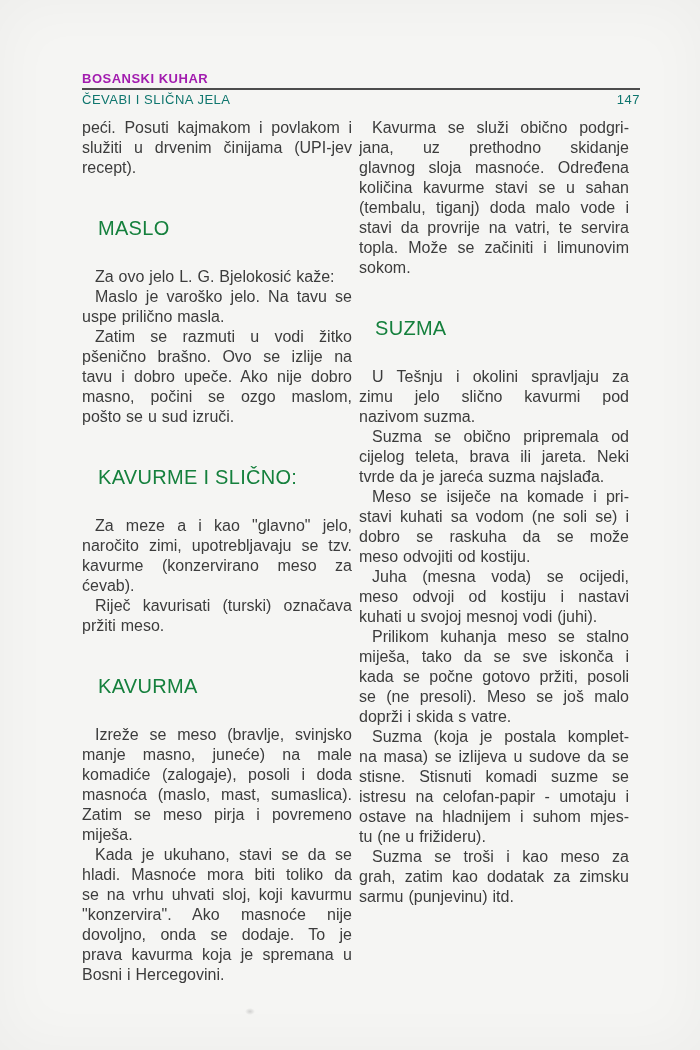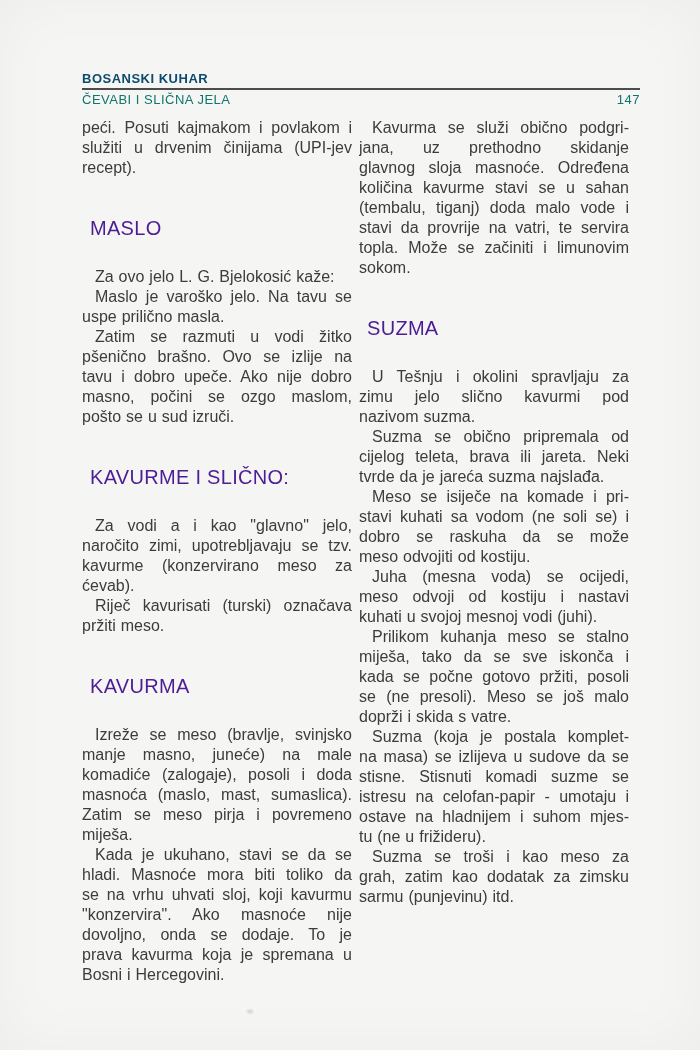--- a/index.html
+++ b/index.html
@@ -21,21 +21,21 @@
     position: absolute;
     left: 82px;
     top: 71px;
     width: 558px;
   }
   .book-title {
     font-size: 13px;
     line-height: 15px;
     font-weight: 700;
     letter-spacing: 0.5px;
-    color: #0c4a6e;
+    color: #a21caf;
   }
   .head-rule {
     border: 0;
     border-top: 2px solid #4c4c4c;
     margin: 2px 0 2px 0;
   }
   .chapter-row {
     display: flex;
     justify-content: space-between;
     align-items: baseline;
@@ -49,22 +49,22 @@
     gap: 7px;
     margin-top: 11px;
   }
   .col {
     width: 270px;
   }
   .heading {
     font-size: 20px;
     line-height: 24px;
     letter-spacing: 0.3px;
-    margin: 38px 0 27px 8px;
-    color: #4c1d95;
+    margin: 38px 0 27px 16px;
+    color: #15803d;
   }
   .para {
     margin: 0;
   }
   .line {
     font-size: 16px;
     line-height: 20px;
     height: 20px;
     overflow: hidden;
     text-align: justify;
@@ -126,21 +126,21 @@
           </div>
           <div class="para">
             <div class="line indent">Zatim se razmuti u vodi žitko</div>
             <div class="line">pšenično brašno. Ovo se izlije na</div>
             <div class="line">tavu i dobro upeče. Ako nije dobro</div>
             <div class="line">masno, počini se ozgo maslom,</div>
             <div class="line last">pošto se u sud izruči.</div>
           </div>
           <div class="heading">KAVURME I SLIČNO:</div>
           <div class="para">
-            <div class="line indent">Za vodi a i kao "glavno" jelo,</div>
+            <div class="line indent">Za meze a i kao "glavno" jelo,</div>
             <div class="line">naročito zimi, upotrebljavaju se tzv.</div>
             <div class="line">kavurme (konzervirano meso za</div>
             <div class="line last">ćevab).</div>
           </div>
           <div class="para">
             <div class="line indent">Riječ kavurisati (turski) označava</div>
             <div class="line last">pržiti meso.</div>
           </div>
           <div class="heading">KAVURMA</div>
           <div class="para">

